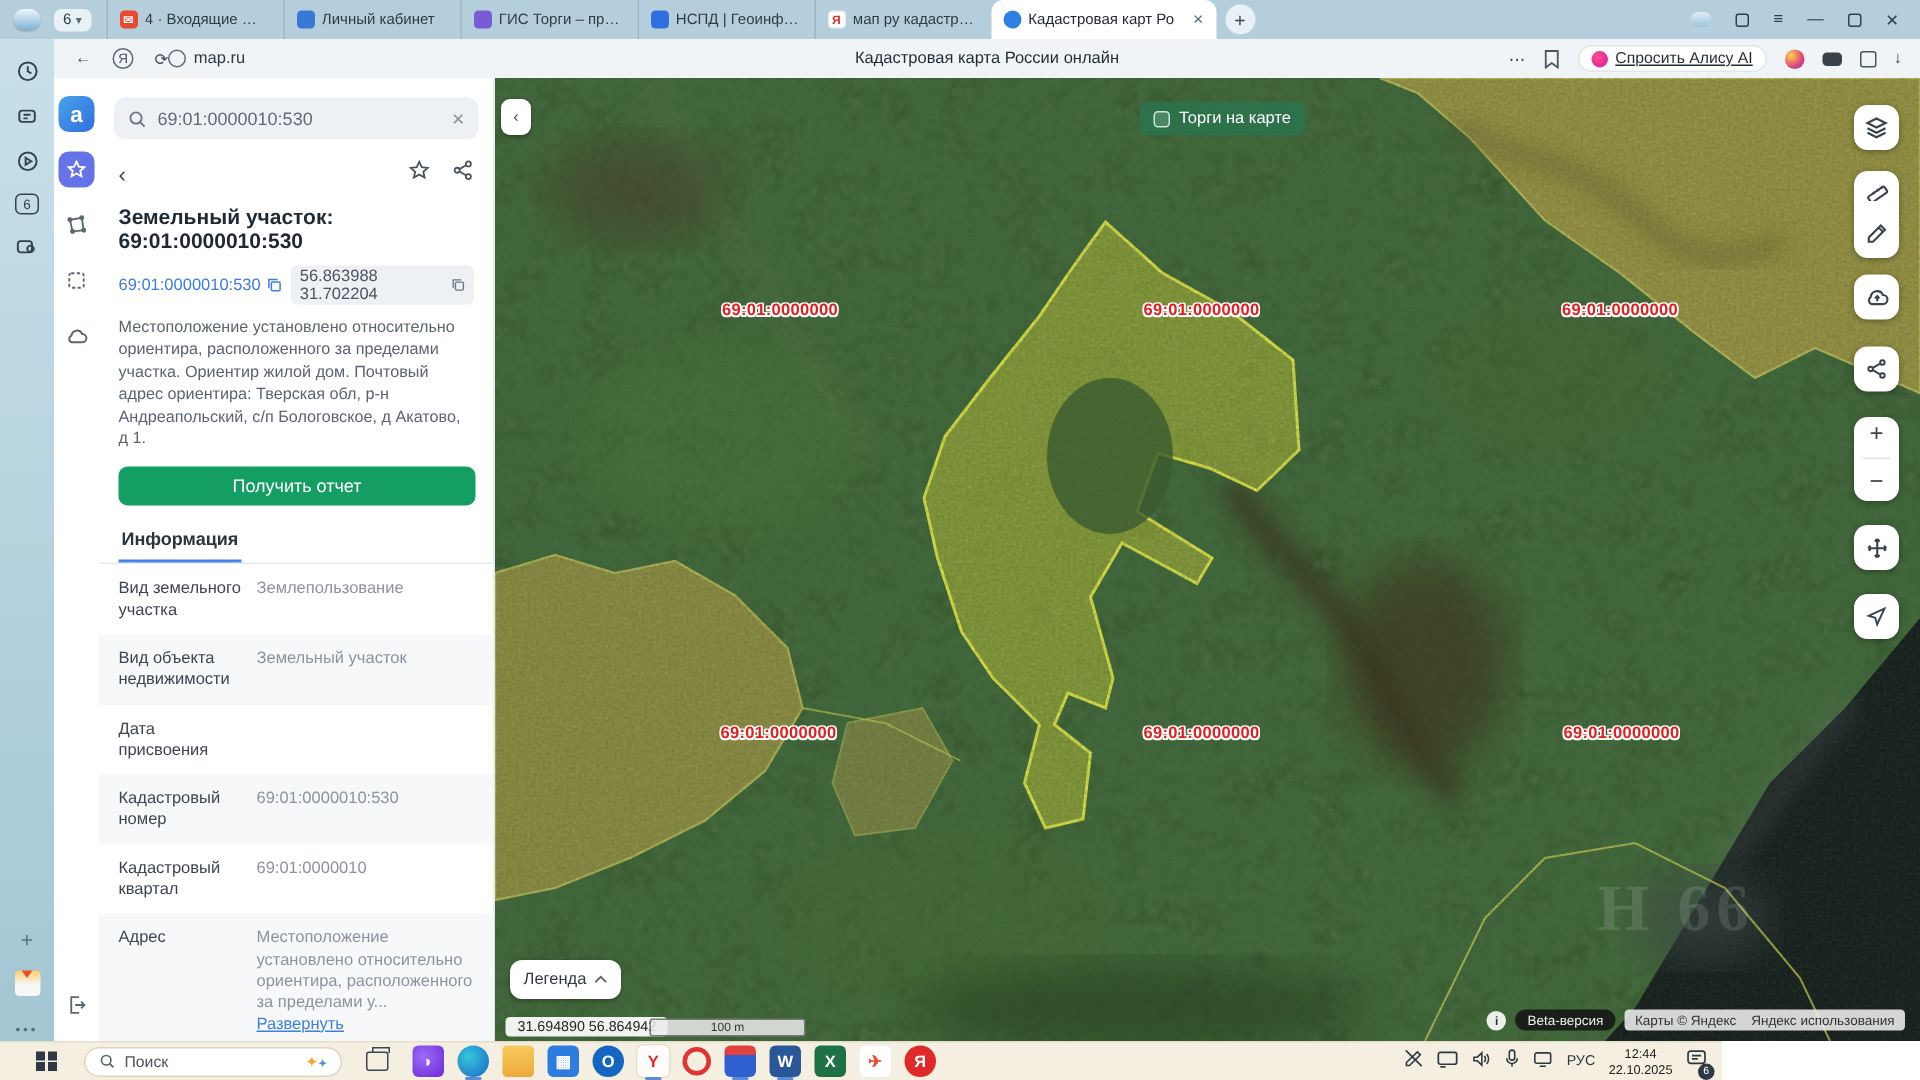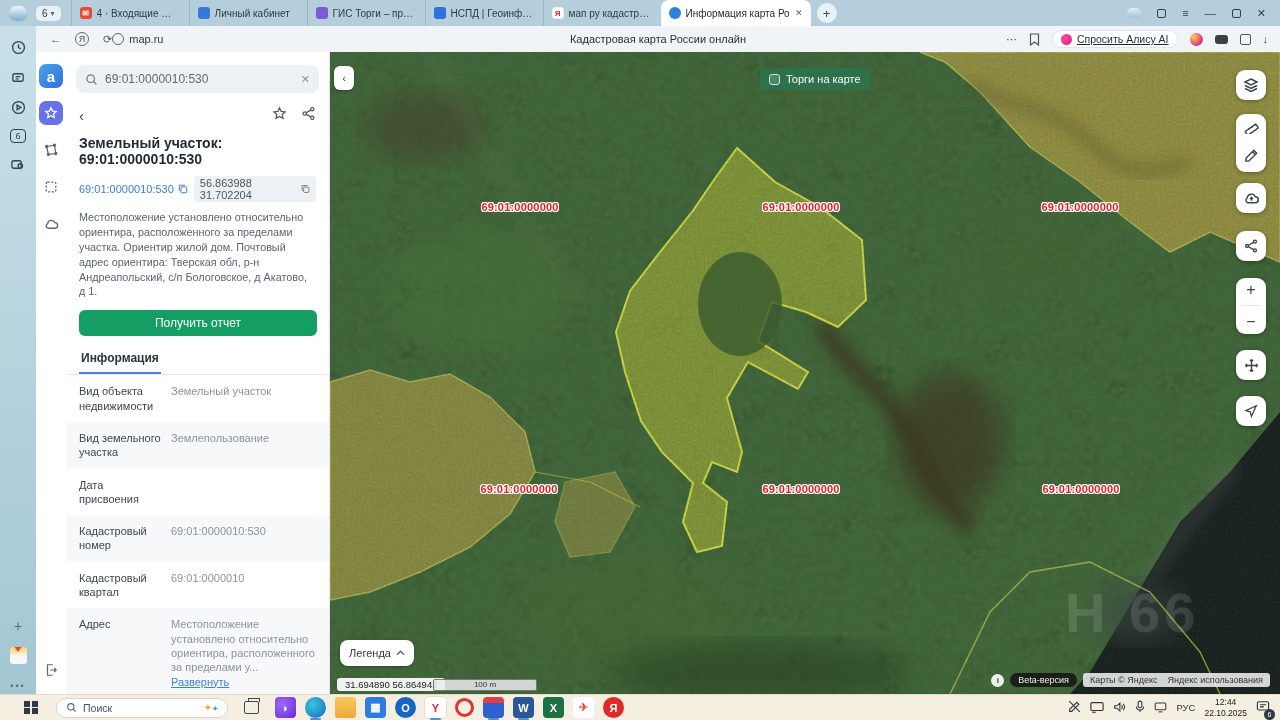--- a/index.html
+++ b/index.html
@@ -82,24 +82,24 @@
     text-shadow:-1px -1px 0 #fff,1px -1px 0 #fff,-1px 1px 0 #fff,1px 1px 0 #fff,0 1px 0 #fff,0 -1px 0 #fff,1px 0 0 #fff,-1px 0 0 #fff; }
   .mctl { position:absolute; left:906px; width:30px; background:#fff; border-radius:9px; box-shadow:0 1px 4px rgba(0,0,0,.35); display:flex; flex-direction:column; align-items:center; justify-content:space-around; }
   .mctl svg { stroke:#39444c; fill:none; stroke-width:1.5; }
   .legend { position:absolute; left:10px; top:588px; width:74px; height:26px; background:#fff; border-radius:8px; box-shadow:0 1px 3px rgba(0,0,0,.3); display:flex; align-items:center; justify-content:center; gap:5px; font-size:11px; color:#2e3a44; }
   .coordpill { position:absolute; left:7px; top:626px; background:rgba(255,255,255,.92); border-radius:3px; padding:1px 8px; font-size:9.5px; color:#222; }
   .scalebar { position:absolute; left:103px; top:627px; width:104px; height:12px; background:rgba(235,235,235,.85); border:1px solid #777; border-radius:2px; font-size:8px; color:#333; text-align:center; line-height:10px; }
   .attrib { position:absolute; right:10px; top:621px; display:flex; align-items:center; gap:6px; }
   .infoc { width:13px; height:13px; border-radius:50%; background:rgba(255,255,255,.9); color:#333; font-size:8px; display:flex; align-items:center; justify-content:center; font-weight:bold; }
   .betapill { background:rgba(20,20,20,.85); color:#eee; border-radius:8px; padding:2px 8px; font-size:9px; }
   .mapspill { background:rgba(245,245,245,.85); color:#333; border-radius:3px; padding:2px 7px; font-size:9px; display:flex; gap:10px; }
-  .wm { position:absolute; left:735px; top:528px; font-size:56px; font-weight:bold; color:rgba(255,255,255,.12); letter-spacing:4px; }
-
-  
-  .taskbar { position:absolute; left:0; top:694px; width:1280px; height:26px; background:#f4efe1; display:flex; align-items:center; border-top:1px solid #e3ddc9; }
+  .wm { position:absolute; left:735px; top:528px; font-size:44px; font-weight:bold; color:rgba(255,255,255,.12); letter-spacing:4px;font-family:Liberation Serif, serif; }
+
+  
+  .taskbar { position:absolute; left:0; top:694px; width:1148px; height:26px; background:#f4efe1; display:flex; align-items:center; border-top:1px solid #e3ddc9; }
   .winlogo { width:14px; height:14px; margin-left:24px; display:grid; grid-template-columns:6px 6px; grid-template-rows:6px 6px; gap:1.5px; }
   .winlogo i { background:#2d3a45; }
   .tsearch { margin-left:18px; width:172px; height:20px; background:#fff; border:1px solid #ddd5c2; border-radius:10px; display:flex; align-items:center; gap:6px; padding:0 9px; font-size:10.5px; color:#4a525a; }
   .tsearch .spark { margin-left:auto; font-size:10px; color:#f5a623; }
   .tsearch .spark b { color:#4a90d9; font-size:7px; }
   .tview { margin-left:16px; width:15px; height:13px; border:1.5px solid #3c4650; border-radius:2px; position:relative; }
   .tview::after { content:""; position:absolute; left:3px; top:-4px; width:10px; height:3px; border:1.5px solid #3c4650; border-bottom:none; }
   .apps { display:flex; align-items:center; gap:9px; margin-left:16px; }
   .app { width:21px; height:21px; border-radius:4px; display:flex; align-items:center; justify-content:center; font-size:11px; font-weight:bold; position:relative; color:#fff; }
   .app.run::after { content:""; position:absolute; bottom:-2px; left:5px; width:11px; height:2px; border-radius:1px; background:#5b8cd8; }
@@ -135,21 +135,21 @@
   <div class="tab">
     <span class="fav" style="background:#2f6fe0"></span>
     <span class="t">НСПД | Геоинформацион</span>
   </div>
   <div class="tab">
     <span class="fav" style="background:#fff;color:#e02a2a;border:1px solid #eee">Я</span>
     <span class="t">мап ру кадастровая карт</span>
   </div>
   <div class="tab active">
     <span class="fav" style="background:#2f80e0;border-radius:50%"></span>
-    <span class="t">Информация карта Ро</span>
+    <span class="t">Кадастровая карт Ро</span>
     <span class="x">✕</span>
   </div>
   <div class="newtab">+</div>
   <div class="winbtns">
     <span class="av"></span>
     <span class="sq"></span>
     <span>≡</span>
     <span>—</span>
     <span class="sq"></span>
     <span>✕</span>
@@ -288,26 +288,26 @@
         </svg>
     </span>
   </div>
   <div class="desc">Местоположение установлено относительно ориентира, расположенного за пределами участка. Ориентир жилой дом. Почтовый адрес ориентира: Тверская обл, р-н Андреапольский, с/п Бологовское, д Акатово, д 1.</div>
   <button class="repbtn">Получить отчет</button>
   <div class="tabrow">
     <span class="tabsel">Информация</span>
   </div>
   <div>
     <div class="irow">
+        <span class="l">Вид земельного участка</span>
+        <span class="v">Землепользование</span>
+      </div>
+    <div class="irow">
         <span class="l">Вид объекта недвижимости</span>
         <span class="v">Земельный участок</span>
-      </div>
-    <div class="irow">
-        <span class="l">Вид земельного участка</span>
-        <span class="v">Землепользование</span>
       </div>
     <div class="irow">
         <span class="l">Дата присвоения</span>
       </div>
     <div class="irow">
         <span class="l">Кадастровый номер</span>
         <span class="v">69:01:0000010:530</span>
       </div>
     <div class="irow">
         <span class="l">Кадастровый квартал</span>

